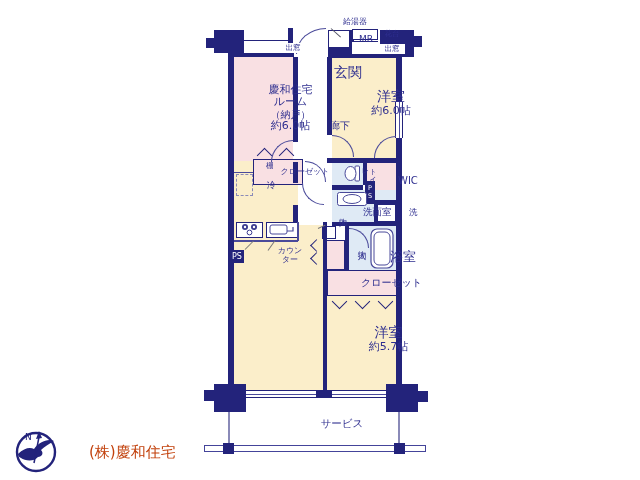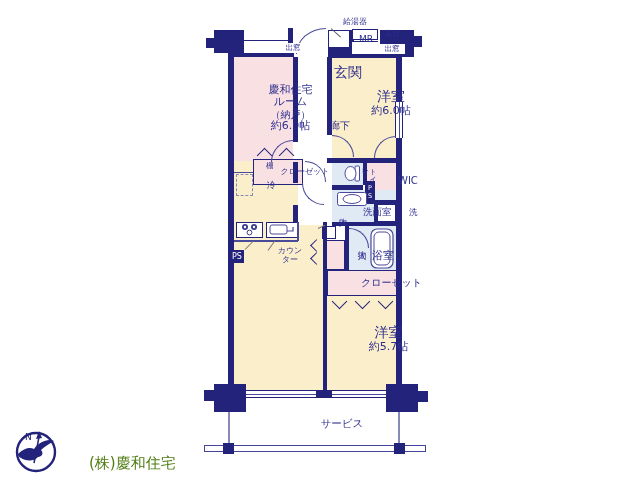--- a/index.html
+++ b/index.html
@@ -169,21 +169,21 @@
     <span style="font-size:14px;">洋室</span>
     <span style="font-size:11px;">約5.7帖</span>
   </div>
   <div class="lbl" style="left:301px;top:65px;font-size:14px;margin-left:6px;">玄関</div>
   <div class="lbl" style="left:303px;top:120px;font-size:10px;">廊下</div>
   <div class="lbl ctr" style="left:228px;top:417px;width:174px;height:14px;font-size:10.5px;">サービス</div>
   <div class="lbl vert" style="left:333px;top:163px;height:22px;font-size:7px;">トイレ</div>
   <div class="lbl" style="left:371px;top:175px;font-size:10px;">WIC</div>
   <div class="lbl" style="left:336px;top:207px;font-size:9.5px;">洗面室</div>
   <div class="lbl" style="left:382px;top:208px;font-size:8.5px;">洗</div>
-  <div class="lbl" style="left:345px;top:250px;font-size:11px;">浴室</div>
+  <div class="lbl" style="left:363px;top:250px;font-size:13px;">浴室</div>
   <div class="lbl ctr" style="left:253px;top:165px;width:50px;height:14px;font-size:8px;">クローゼット</div>
   <div class="lbl ctr" style="left:327px;top:276px;width:75px;height:14px;font-size:10px;">クローゼット</div>
   <div class="lbl vert" style="left:310px;top:212px;height:26px;font-size:8px;">物入</div>
   <div class="leader" style="left:318px;top:228px;width:8px;transform:rotate(-25deg);"></div>
   <div class="lbl vert" style="left:330px;top:244px;height:24px;font-size:8.5px;">物入</div>
   <div class="lbl" style="left:239px;top:162px;font-size:7.5px;">棚</div>
   <div class="tline" style="left:234px;top:172px;width:19px;height:1px;"></div>
   <div class="lbl ctr" style="left:236px;top:174px;width:17px;height:22px;font-size:9px;">冷</div>
   <div class="lbl ctr" style="left:247px;top:246px;width:32px;height:20px;font-size:8px;">
     <span>カウン</span>
@@ -202,15 +202,15 @@
   <div class="wall" style="left:223px;top:443px;width:11px;height:11px;"></div>
   <div class="wall" style="left:394px;top:443px;width:11px;height:11px;"></div>
 
   <svg class="abs" style="left:13px;top:427px;" width="46" height="48" viewBox="0 0 46 48">
     <circle cx="23" cy="25" r="19" fill="none" stroke="#23237b" stroke-width="2.4"></circle>
     <path d="M5,27 C11,21 17,20 21,22 C26,15 35,11 41,14 C36,17 31,20 28,23 C31,26 29,30 25,30 C21,35 12,34 8,31 C6,30 5,29 5,27 Z" fill="#23237b"></path>
     <path d="M21,36 L26,10" stroke="#23237b" stroke-width="1.5" fill="none"></path>
     <path d="M26,4 L23,12 L29,11 Z" fill="#23237b"></path>
     <text x="12" y="13" font-size="9" fill="#23237b" font-family="DejaVu Sans, sans-serif">N</text>
   </svg>
-  <div class="lbl" style="left:62px;top:455px;font-size:15px;color:#4d7c0f;">(株)慶和住宅</div>
+  <div class="lbl" style="left:62px;top:444px;font-size:15px;color:#c2410c;">(株)慶和住宅</div>
 
 </div>
 
 </body></html>

